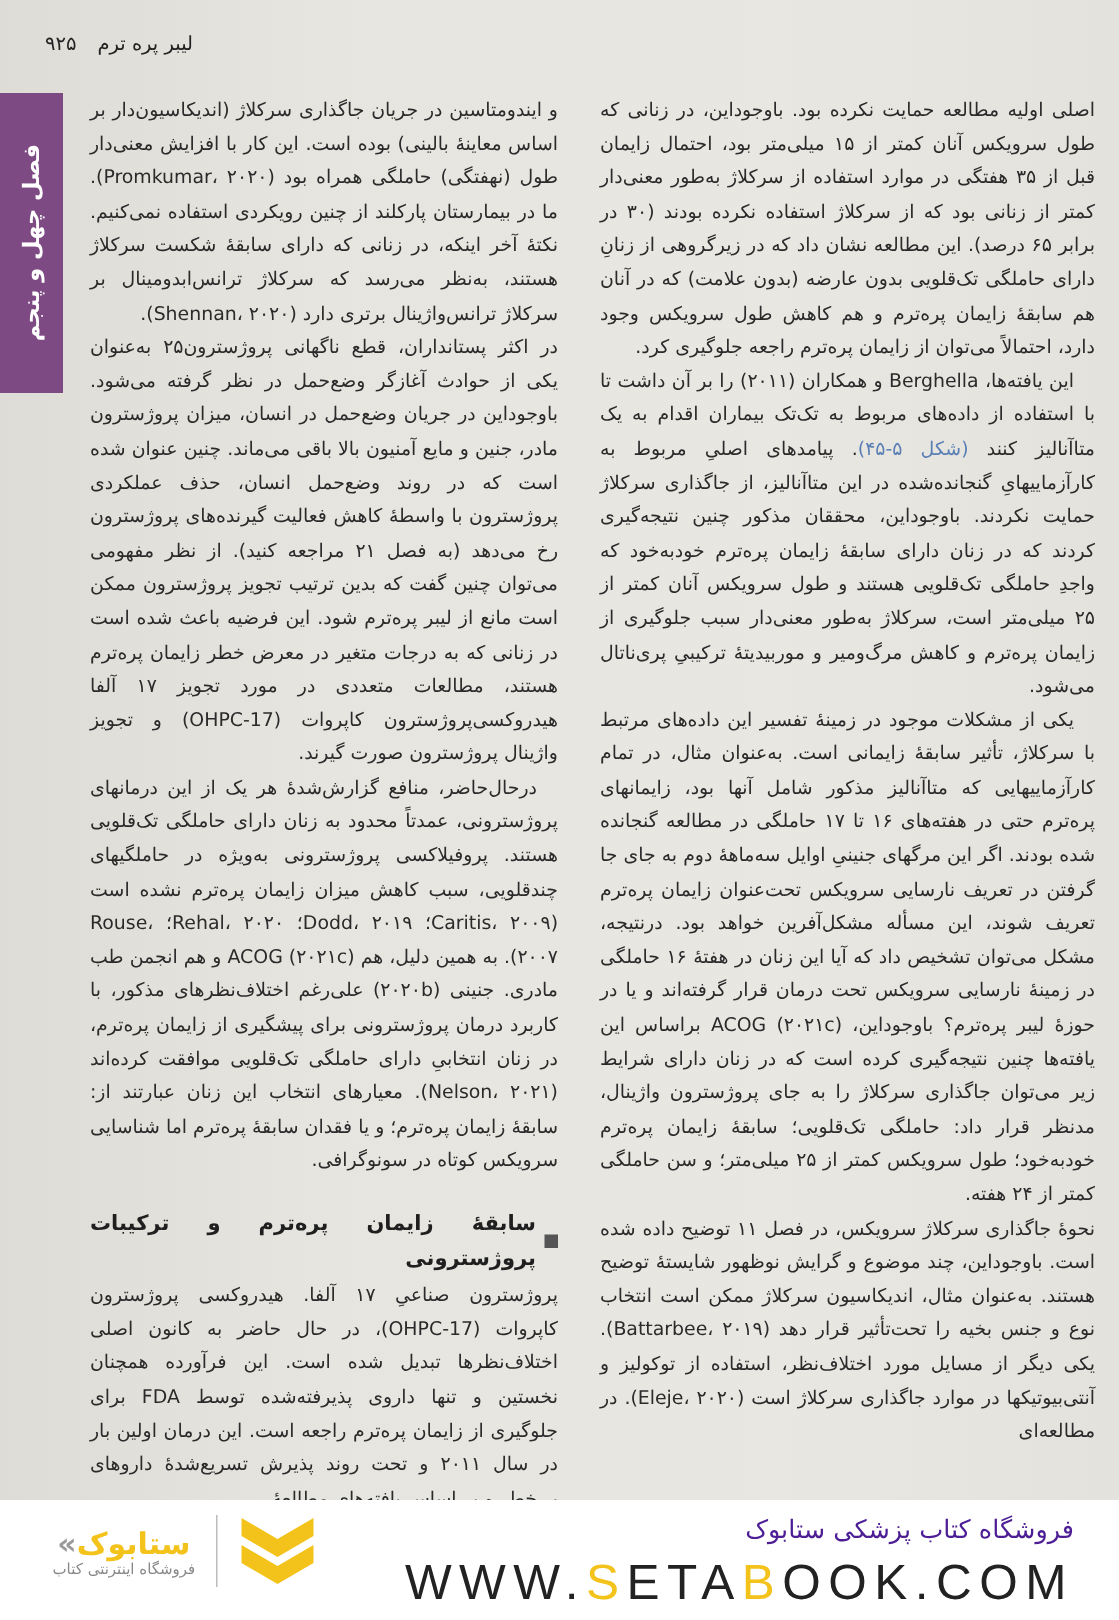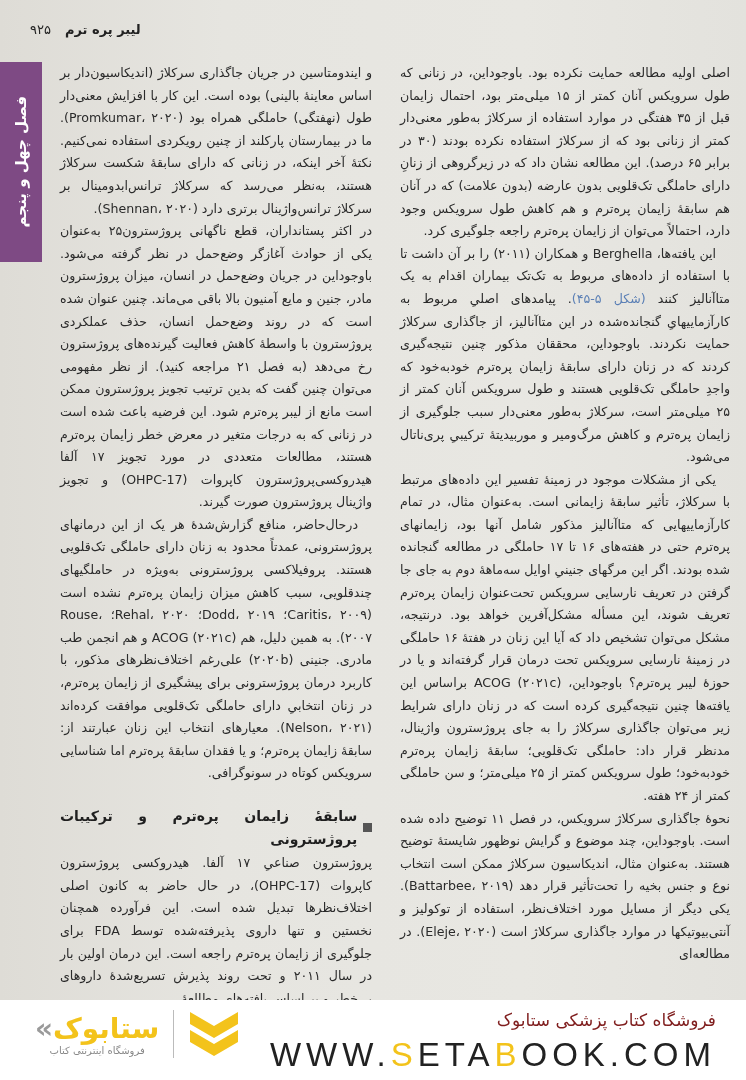--- a/index.html
+++ b/index.html
@@ -12,21 +12,21 @@
     }
     .page {
       position: absolute; left: 0; top: 0; width: 746px; height: 1000px;
       background: linear-gradient(90deg, #dedcd6 0%, #e6e5e0 30%, #e8e7e2 70%, #e3e2dd 100%);
     }
     .running-head {
       position: absolute; top: 22px; left: 30px;
       direction: rtl; display: flex; gap: 14px; align-items: baseline;
       font-size: 13px; color: #222;
     }
-    .running-head .title { font-weight: bold; }
+    .running-head .title { font-weight: normal; }
     .chapter-tab {
       position: absolute; left: 0; top: 62px; width: 42px; height: 200px;
       background: #7e4a84;
       display: flex; align-items: center; justify-content: center;
     }
     .chapter-tab span {
       writing-mode: vertical-rl; transform: rotate(180deg);
       color: #ffffff; font-size: 15px; font-weight: bold; direction: rtl;
       letter-spacing: 0.5px;
     }
@@ -48,31 +48,31 @@
     .sub-heading { font-weight: bold; font-size: 14px; margin-top: 26px; }
     .fig-ref { color: #5a7fb5; }
     .footer {
       position: absolute; left: 0; top: 1000px; width: 746px; height: 80px;
       background: #ffffff;
     }
     .footer-text {
       position: absolute; right: 30px; top: 10px; text-align: right;
     }
     .footer-store {
-      direction: rtl; font-size: 17px; color: #7f1d1d; margin-bottom: 6px;
+      direction: rtl; font-size: 17px; color: #4c1d95; margin-bottom: 6px;
     }
     .footer-url {
       font-size: 33px; letter-spacing: 5px; color: #222; font-family: "Liberation Sans", sans-serif;
     }
     .footer-url .hl { color: #f3c31b; }
     .logo {
       position: absolute; left: 35px; top: 8px; display: flex; align-items: center; gap: 14px;
     }
     .logo-word { display: flex; flex-direction: column; align-items: center; }
-    .logo-main { font-size: 28px; font-weight: bold; color: #f3c31b; letter-spacing: 1px; font-family: "DejaVu Sans", sans-serif; }
+    .logo-main { font-size: 20px; font-weight: bold; color: #f3c31b; letter-spacing: 1px; font-family: "DejaVu Sans", sans-serif; }
     .logo-main .chev { color: #9a9a9a; }
     .logo-sub { font-size: 10px; color: #888; direction: rtl; }
     .logo-divider { width: 1px; height: 48px; background: #bbb; }
     .logo-mark { width: 52px; height: 52px; }
   </style>
 </head>
 <body>
 
 <div class="page">
 

